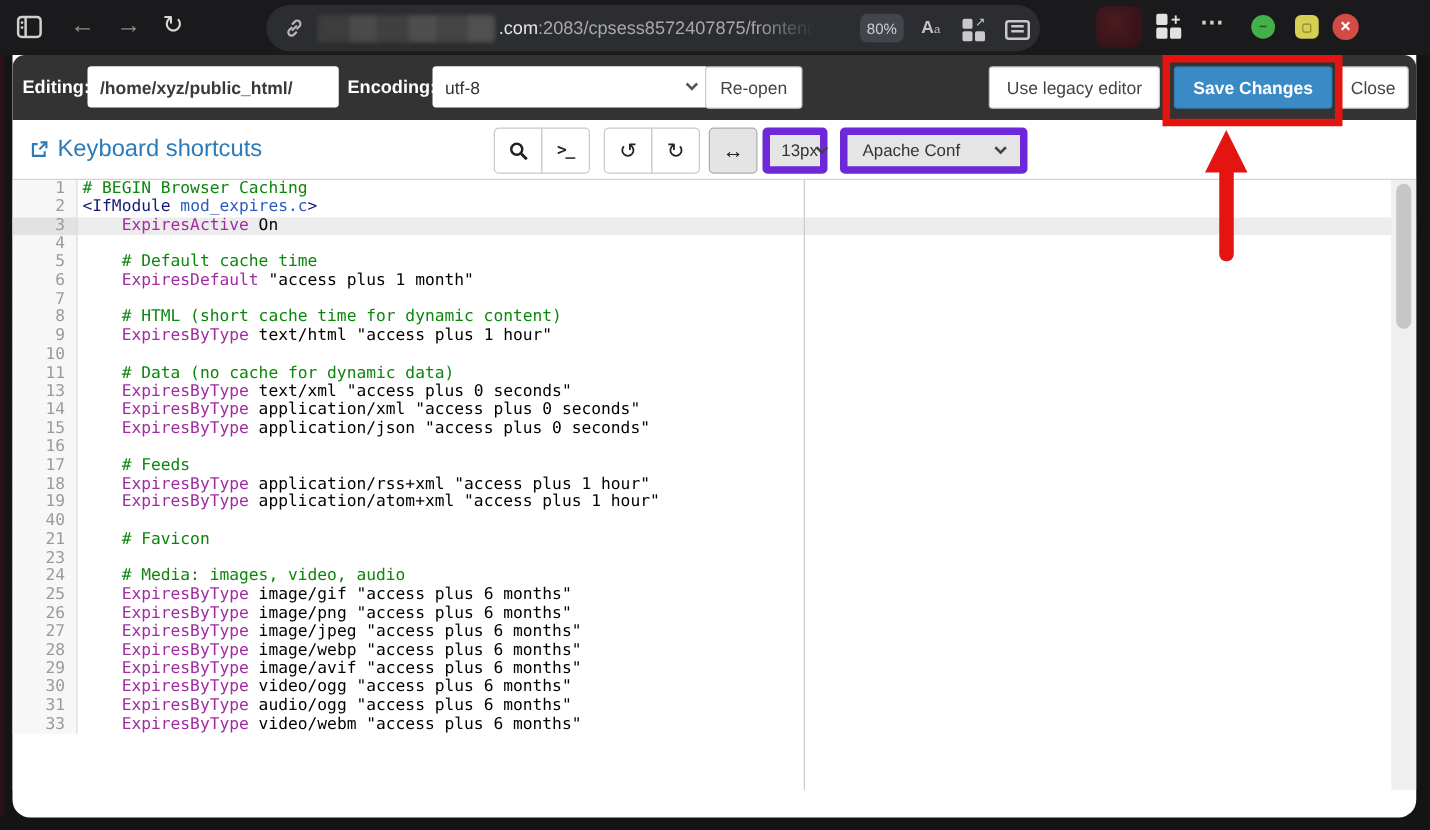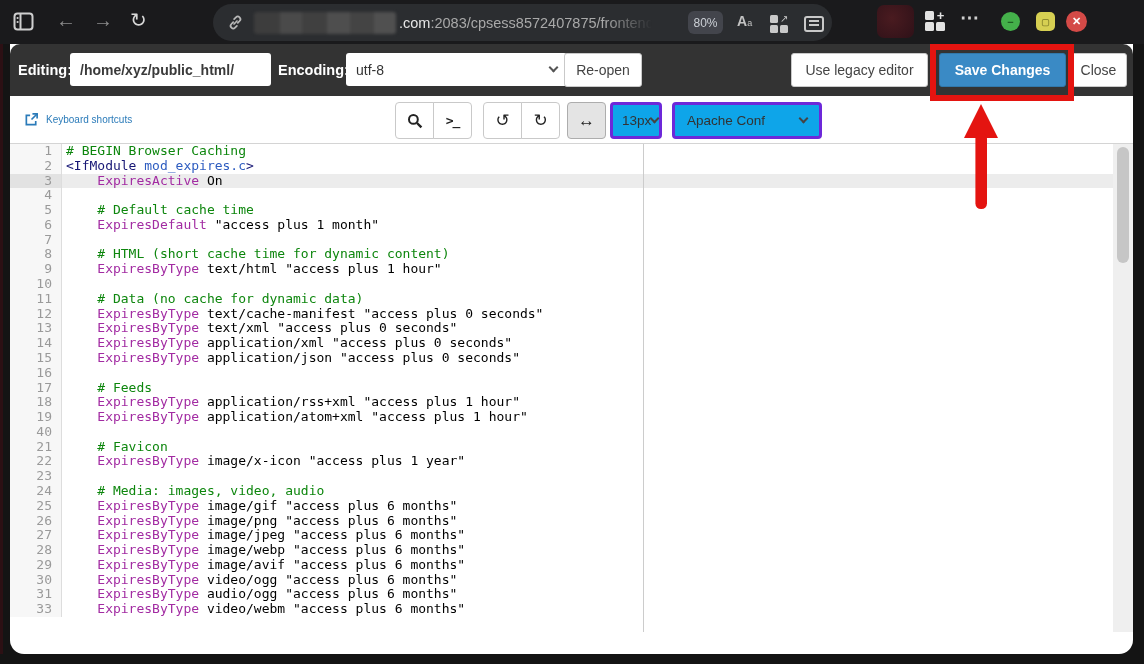--- a/index.html
+++ b/index.html
@@ -46,30 +46,30 @@
   .td-label { position:absolute; top:0; height:52px; display:flex; align-items:center; color:#fff; font-weight:bold; font-size:14.5px; }
   .td-input { position:absolute; top:9px; height:33px; background:#fff; border-radius:3px; display:flex; align-items:center; padding:0 10px; font-weight:bold; font-size:14px; color:#3a3a3a; }
   .td-select { position:absolute; top:9px; height:33px; background:#fff; border-radius:3px; display:flex; align-items:center; justify-content:space-between; padding:0 10px; font-size:14px; color:#333; }
   .btn { position:absolute; top:9px; height:34px; background:#fff; border:1px solid #c9c9c9; border-radius:3px; display:flex; align-items:center; justify-content:center; font-size:14px; color:#444; cursor:pointer; }
   .btn-primary { background:#3a8ac5; border-color:#3178ab; color:#fff; font-weight:bold; }
   .caret { width:7px; height:7px; border-right:2px solid #555; border-bottom:2px solid #555; transform:rotate(45deg); margin-top:-4px; flex:none; }
   .red-box { position:absolute; left:920px; top:0; width:144px; height:57px; border:6px solid #e41410; z-index:20; pointer-events:none; }
   .red-arrow { position:absolute; left:940px; top:57px; z-index:20; pointer-events:none; }
   
   .toolbar-light { position:absolute; left:0; top:52px; width:1123px; height:48px; background:#fff; border-bottom:1px solid #d4d4d4; }
-  .shortcuts { position:absolute; left:14px; top:0; height:47px; display:flex; align-items:center; gap:7px; color:#2b7bb9; font-size:10px; cursor:pointer; }
+  .shortcuts { position:absolute; left:14px; top:0; height:47px; display:flex; align-items:center; gap:7px; color:#2b7bb9; font-size:19px; cursor:pointer; }
   .btn-group { position:absolute; top:6px; display:flex; }
   .tbtn { width:39px; height:37px; background:#fff; border:1px solid #c9c9c9; display:flex; align-items:center; justify-content:center; color:#222; font-size:17px; cursor:pointer; }
   .btn-group .tbtn + .tbtn { margin-left:-1px; }
   .btn-group .tbtn:first-child { border-radius:4px 0 0 4px; }
   .btn-group .tbtn:last-child { border-radius:0 4px 4px 0; }
   .tbtn.single { border-radius:4px; }
   .tbtn.pressed { background:#e4e4e4; border-color:#adadad; }
   .term-glyph { font-family:"DejaVu Sans Mono", monospace; font-size:13px; font-weight:bold; letter-spacing:-1px; }
-  .tl-select { position:absolute; top:6px; height:37px; background:#0ea5e9; border:3px solid #6d28d9; border-radius:4px; display:flex; align-items:center; justify-content:space-between; padding:0 9px; font-size:13.5px; color:#333; cursor:pointer; }
+  .tl-select { position:absolute; top:6px; height:37px; background:#e5e5e5; border:6px solid #6d28d9; border-radius:4px; display:flex; align-items:center; justify-content:space-between; padding:0 9px; font-size:13.5px; color:#333; cursor:pointer; }
   .tl-select .caret { border-color:#444; }
   
   .editor { position:absolute; left:0; top:100px; width:1123px; height:488px; background:#fff; font-family:"DejaVu Sans Mono", monospace; font-size:13px; }
   .ruler { position:absolute; left:633px; top:0; width:1px; height:488px; background:#ccc; z-index:3; pointer-events:none; }
   .cm-row { display:flex; height:14.79px; line-height:14.8px; white-space:pre; }
   .cm-row .gut { flex:none; width:52px; text-align:right; padding-right:9px; color:#9a9a9a; background:#f7f7f7; border-right:1px solid #ddd; }
   .cm-row .code { padding-left:4px; flex:1; }
   .cm-row.active { background:#ececec; }
   .cm-row.active .gut { background:#e2e2e2; }
   .tk-c { color:#0d860d; }
@@ -212,31 +212,29 @@
         <div class="cm-row"><span class="gut">2</span><span class="code"><span class="tk-t">&lt;IfModule </span><span class="tk-m">mod_expires.c</span><span class="tk-t">&gt;</span></span></div>
         <div class="cm-row active"><span class="gut">3</span><span class="code"><span class="tk-p">    </span><span class="tk-k">ExpiresActive</span><span class="tk-p"> On</span></span></div>
         <div class="cm-row"><span class="gut">4</span><span class="code"></span></div>
         <div class="cm-row"><span class="gut">5</span><span class="code"><span class="tk-p">    </span><span class="tk-c"># Default cache time</span></span></div>
         <div class="cm-row"><span class="gut">6</span><span class="code"><span class="tk-p">    </span><span class="tk-k">ExpiresDefault</span><span class="tk-p"> "access plus 1 month"</span></span></div>
         <div class="cm-row"><span class="gut">7</span><span class="code"></span></div>
         <div class="cm-row"><span class="gut">8</span><span class="code"><span class="tk-p">    </span><span class="tk-c"># HTML (short cache time for dynamic content)</span></span></div>
         <div class="cm-row"><span class="gut">9</span><span class="code"><span class="tk-p">    </span><span class="tk-k">ExpiresByType</span><span class="tk-p"> text/html "access plus 1 hour"</span></span></div>
         <div class="cm-row"><span class="gut">10</span><span class="code"></span></div>
         <div class="cm-row"><span class="gut">11</span><span class="code"><span class="tk-p">    </span><span class="tk-c"># Data (no cache for dynamic data)</span></span></div>
-        <div class="cm-row"><span class="gut">12</span><span class="code"><span class="tk-p">    </span><span class="tk-k">ExpiresByType</span><span class="tk-p"> text/cache-manifest "access plus 0 seconds"</span></span></div>
         <div class="cm-row"><span class="gut">13</span><span class="code"><span class="tk-p">    </span><span class="tk-k">ExpiresByType</span><span class="tk-p"> text/xml "access plus 0 seconds"</span></span></div>
         <div class="cm-row"><span class="gut">14</span><span class="code"><span class="tk-p">    </span><span class="tk-k">ExpiresByType</span><span class="tk-p"> application/xml "access plus 0 seconds"</span></span></div>
         <div class="cm-row"><span class="gut">15</span><span class="code"><span class="tk-p">    </span><span class="tk-k">ExpiresByType</span><span class="tk-p"> application/json "access plus 0 seconds"</span></span></div>
         <div class="cm-row"><span class="gut">16</span><span class="code"></span></div>
         <div class="cm-row"><span class="gut">17</span><span class="code"><span class="tk-p">    </span><span class="tk-c"># Feeds</span></span></div>
         <div class="cm-row"><span class="gut">18</span><span class="code"><span class="tk-p">    </span><span class="tk-k">ExpiresByType</span><span class="tk-p"> application/rss+xml "access plus 1 hour"</span></span></div>
         <div class="cm-row"><span class="gut">19</span><span class="code"><span class="tk-p">    </span><span class="tk-k">ExpiresByType</span><span class="tk-p"> application/atom+xml "access plus 1 hour"</span></span></div>
         <div class="cm-row"><span class="gut">40</span><span class="code"></span></div>
         <div class="cm-row"><span class="gut">21</span><span class="code"><span class="tk-p">    </span><span class="tk-c"># Favicon</span></span></div>
-        <div class="cm-row"><span class="gut">22</span><span class="code"><span class="tk-p">    </span><span class="tk-k">ExpiresByType</span><span class="tk-p"> image/x-icon "access plus 1 year"</span></span></div>
         <div class="cm-row"><span class="gut">23</span><span class="code"></span></div>
         <div class="cm-row"><span class="gut">24</span><span class="code"><span class="tk-p">    </span><span class="tk-c"># Media: images, video, audio</span></span></div>
         <div class="cm-row"><span class="gut">25</span><span class="code"><span class="tk-p">    </span><span class="tk-k">ExpiresByType</span><span class="tk-p"> image/gif "access plus 6 months"</span></span></div>
         <div class="cm-row"><span class="gut">26</span><span class="code"><span class="tk-p">    </span><span class="tk-k">ExpiresByType</span><span class="tk-p"> image/png "access plus 6 months"</span></span></div>
         <div class="cm-row"><span class="gut">27</span><span class="code"><span class="tk-p">    </span><span class="tk-k">ExpiresByType</span><span class="tk-p"> image/jpeg "access plus 6 months"</span></span></div>
         <div class="cm-row"><span class="gut">28</span><span class="code"><span class="tk-p">    </span><span class="tk-k">ExpiresByType</span><span class="tk-p"> image/webp "access plus 6 months"</span></span></div>
         <div class="cm-row"><span class="gut">29</span><span class="code"><span class="tk-p">    </span><span class="tk-k">ExpiresByType</span><span class="tk-p"> image/avif "access plus 6 months"</span></span></div>
         <div class="cm-row"><span class="gut">30</span><span class="code"><span class="tk-p">    </span><span class="tk-k">ExpiresByType</span><span class="tk-p"> video/ogg "access plus 6 months"</span></span></div>
         <div class="cm-row"><span class="gut">31</span><span class="code"><span class="tk-p">    </span><span class="tk-k">ExpiresByType</span><span class="tk-p"> audio/ogg "access plus 6 months"</span></span></div>
         <div class="cm-row"><span class="gut">33</span><span class="code"><span class="tk-p">    </span><span class="tk-k">ExpiresByType</span><span class="tk-p"> video/webm "access plus 6 months"</span></span></div>

